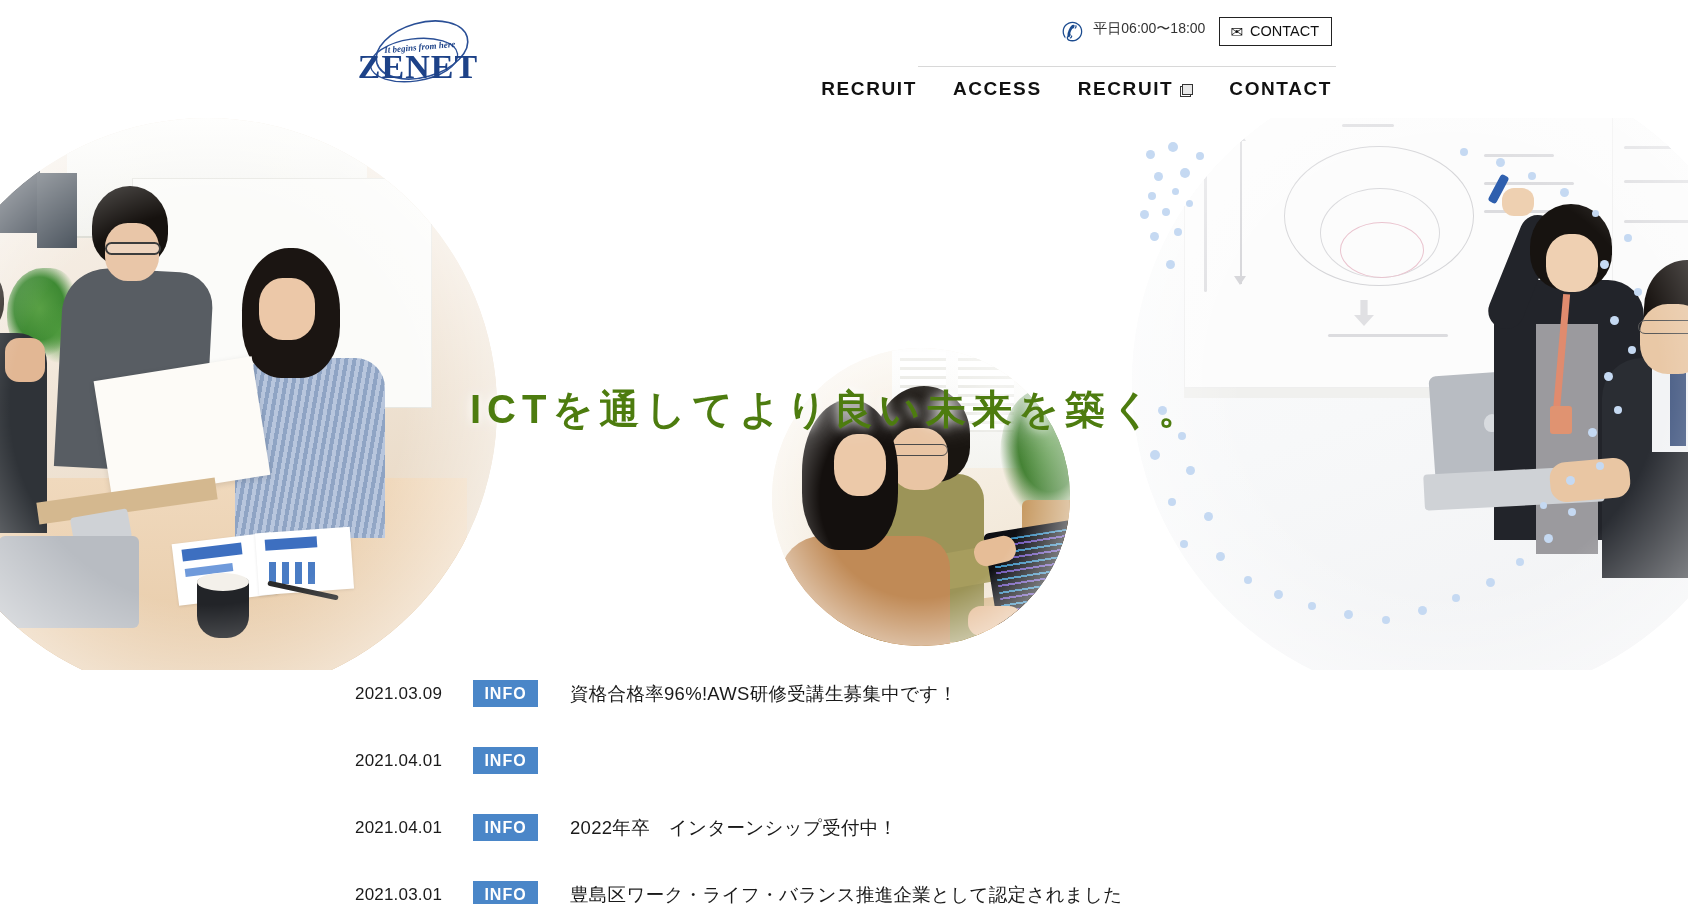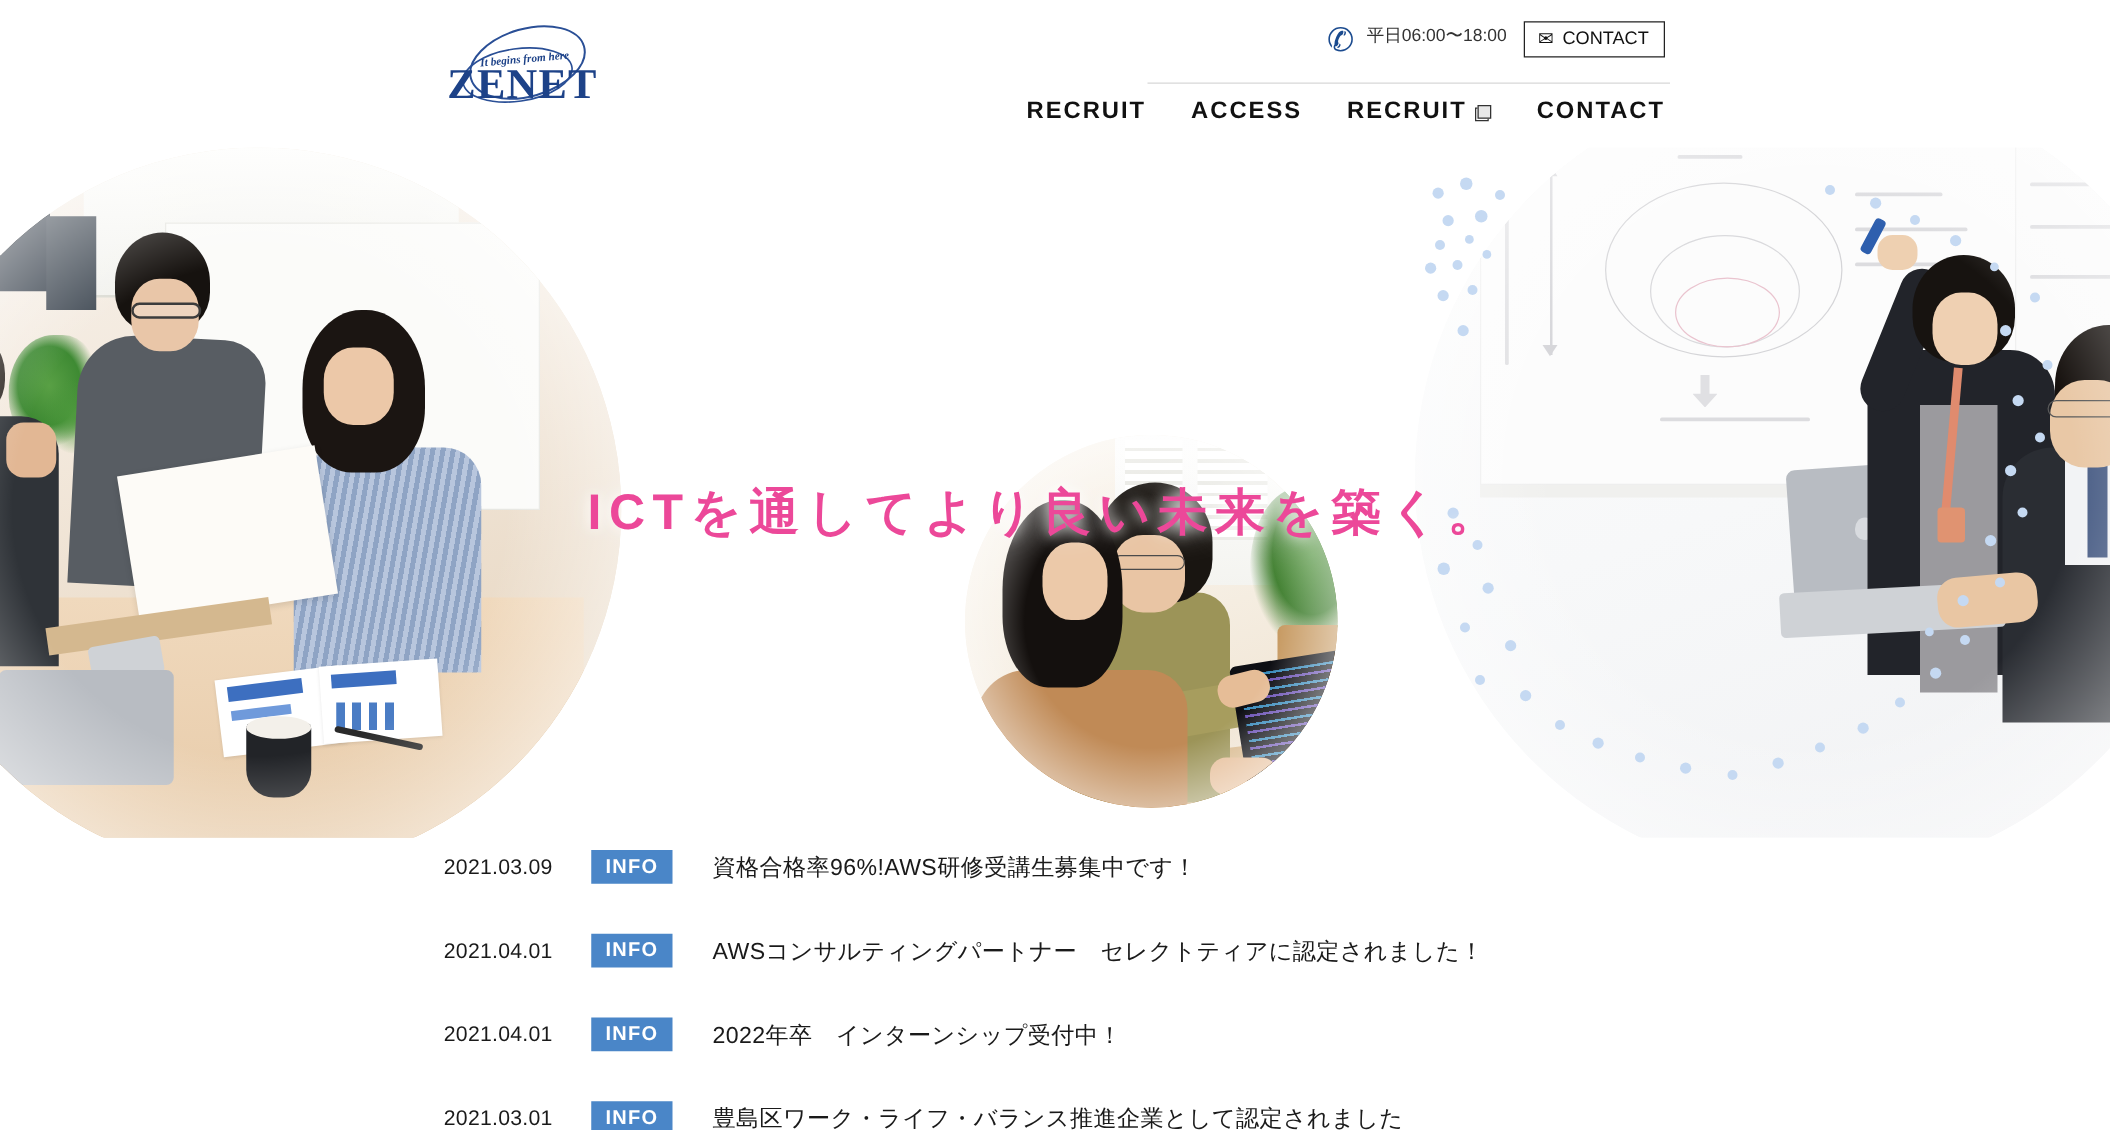--- a/index.html
+++ b/index.html
@@ -168,21 +168,21 @@
     height: 560px;
     overflow: hidden;
   }
 
   .hero-headline {
     position: absolute;
     left: 470px;
     top: 272px;
     font-size: 40px;
     font-weight: bold;
-    color: #ec4899;
+    color: #4d7c0f;
     letter-spacing: 6px;
     white-space: nowrap;
     z-index: 20;
     text-shadow: 0 0 10px rgba(255,255,255,0.85), 0 0 22px rgba(255,255,255,0.7);
     text-align: right;
   }
 
   
   .circle-photo {
     position: absolute;
@@ -584,21 +584,20 @@
 
     <div class="news-row">
       <span class="news-date">2021.03.09</span>
       <span class="news-badge">INFO</span>
       <span class="news-title">資格合格率96%!AWS研修受講生募集中です！</span>
     </div>
 
     <div class="news-row">
       <span class="news-date">2021.04.01</span>
       <span class="news-badge">INFO</span>
-      <span class="news-title">AWSコンサルティングパートナー　セレクトティアに認定されました！</span>
     </div>
 
     <div class="news-row">
       <span class="news-date">2021.04.01</span>
       <span class="news-badge">INFO</span>
       <span class="news-title">2022年卒　インターンシップ受付中！</span>
     </div>
 
     <div class="news-row">
       <span class="news-date">2021.03.01</span>

